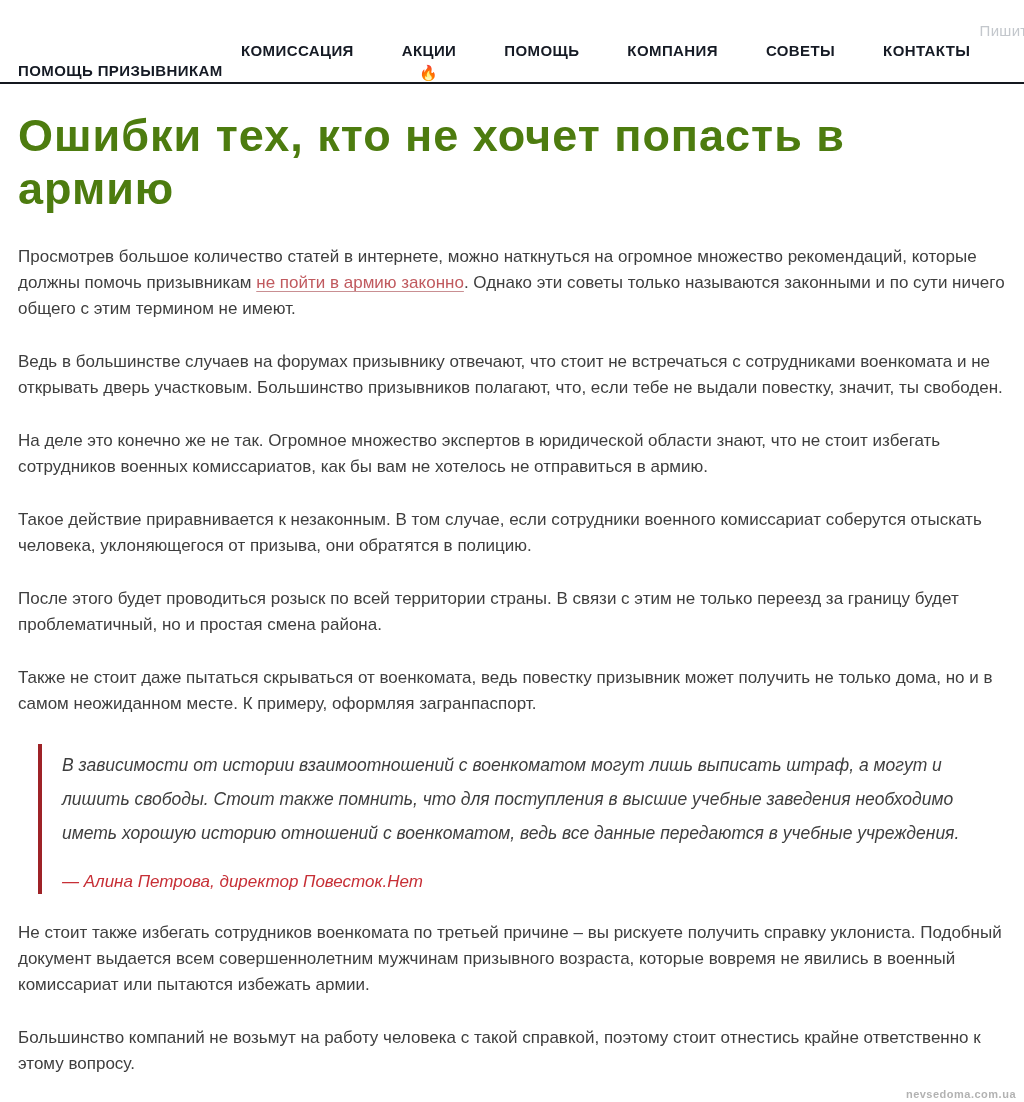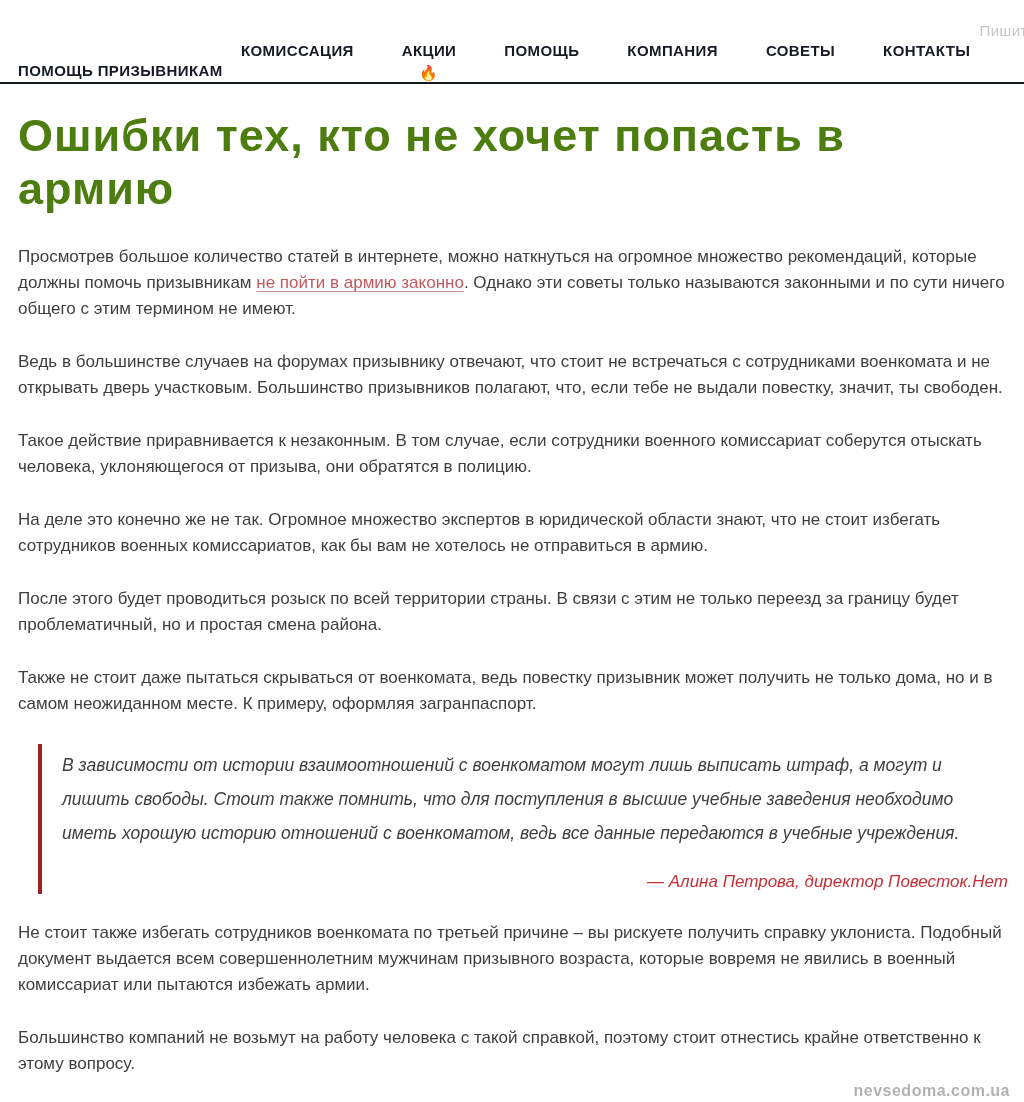--- a/index.html
+++ b/index.html
@@ -98,27 +98,26 @@
     font-size:17.5px;
     line-height:34px;
     color:#3e3e3e;
     max-width:950px;
   }
   .quote-cite {
     margin:0;
     font-style:italic;
     font-size:17px;
     color:#c72f36;
-    text-align:right;
   }
   .watermark {
     position:absolute;
-    right:14px;
+    right:8px;
     bottom:2px;
-    font-size:16px;
+    font-size:11px;
     font-weight:bold;
     letter-spacing:0.5px;
     color:#9f9f9f;
     opacity:0.8;
   }
 </style>
 </head>
 <body>
 
 <header class="site-header">
@@ -136,22 +135,22 @@
   </nav>
   <div class="header-contact">Пишите</div>
 </header>
 
 <main class="article">
   <h1 class="article-title">Ошибки тех, кто не хочет попасть в армию</h1>
 
   <p class="body-text"><span>Просмотрев большое количество статей в интернете, можно наткнуться на огромное множество рекомендаций, которые должны помочь призывникам </span><a class="inline-link">не пойти в армию законно</a><span>. Однако эти советы только называются законными и по сути ничего общего с этим термином не имеют.</span></p>
 
   <p class="body-text">Ведь в большинстве случаев на форумах призывнику отвечают, что стоит не встречаться с сотрудниками военкомата и не открывать дверь участковым. Большинство призывников полагают, что, если тебе не выдали повестку, значит, ты свободен.</p>
+  <p class="body-text">На деле это конечно же не так. Огромное множество экспертов в юридической области знают, что не стоит избегать сотрудников военных комиссариатов, как бы вам не хотелось не отправиться в армию.</p>
   <p class="body-text">Такое действие приравнивается к незаконным. В том случае, если сотрудники военного комиссариат соберутся отыскать человека, уклоняющегося от призыва, они обратятся в полицию.</p>
-  <p class="body-text">На деле это конечно же не так. Огромное множество экспертов в юридической области знают, что не стоит избегать сотрудников военных комиссариатов, как бы вам не хотелось не отправиться в армию.</p>
   <p class="body-text">После этого будет проводиться розыск по всей территории страны. В связи с этим не только переезд за границу будет проблематичный, но и простая смена района.</p>
   <p class="body-text">Также не стоит даже пытаться скрываться от военкомата, ведь повестку призывник может получить не только дома, но и в самом неожиданном месте. К примеру, оформляя загранпаспорт.</p>
 
   <blockquote class="quote-block">
     <p class="quote-text">В зависимости от истории взаимоотношений с военкоматом могут лишь выписать штраф, а могут и лишить свободы. Стоит также помнить, что для поступления в высшие учебные заведения необходимо иметь хорошую историю отношений с военкоматом, ведь все данные передаются в учебные учреждения.</p>
     <p class="quote-cite">— Алина Петрова, директор Повесток.Нет</p>
   </blockquote>
 
   <p class="body-text">Не стоит также избегать сотрудников военкомата по третьей причине – вы рискуете получить справку уклониста. Подобный документ выдается всем совершеннолетним мужчинам призывного возраста, которые вовремя не явились в военный комиссариат или пытаются избежать армии.</p>
   <p class="body-text">Большинство компаний не возьмут на работу человека с такой справкой, поэтому стоит отнестись крайне ответственно к этому вопросу.</p>

